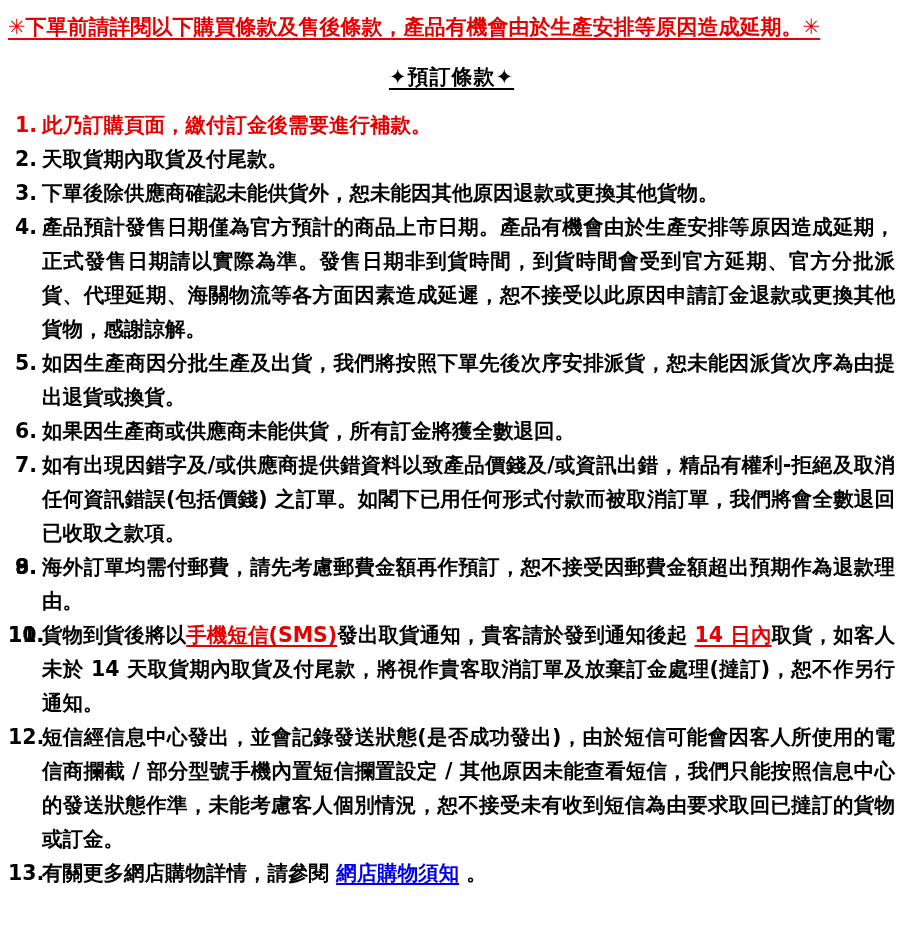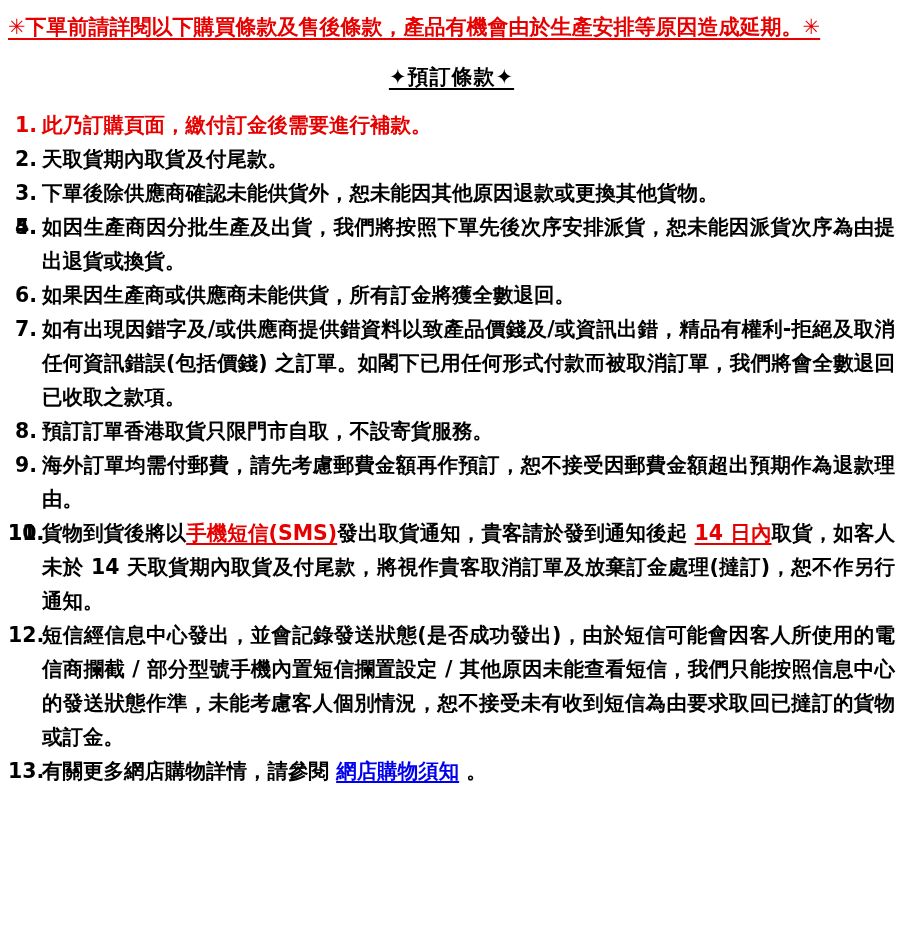--- a/index.html
+++ b/index.html
@@ -75,23 +75,23 @@
 <body>
 
 <h1 class="warning-title">✳下單前請詳閱以下購買條款及售後條款，產品有機會由於生產安排等原因造成延期。✳</h1>
 
 <h2 class="section-title"><span>✦預訂條款✦</span></h2>
 
 <div class="terms-list">
     <div class="term-item red"><span class="term-number">1.</span><span><span>此乃訂購頁面，繳付訂金後需要進行補款。</span></span></div>
     <div class="term-item"><span class="term-number">2.</span><span><span>天取貨期內取貨及付尾款。</span></span></div>
     <div class="term-item"><span class="term-number">3.</span><span><span>下單後除供應商確認未能供貨外，恕未能因其他原因退款或更換其他貨物。</span></span></div>
-    <div class="term-item"><span class="term-number">4.</span></div>
+    <div class="term-item"><span class="term-number">4.</span><span><span>產品預計發售日期僅為官方預計的商品上市日期。產品有機會由於生產安排等原因造成延期，正式發售日期請以實際為準。發售日期非到貨時間，到貨時間會受到官方延期、官方分批派貨、代理延期、海關物流等各方面因素造成延遲，恕不接受以此原因申請訂金退款或更換其他貨物，感謝諒解。</span></span></div>
     <div class="term-item"><span class="term-number">5.</span><span><span>如因生產商因分批生產及出貨，我們將按照下單先後次序安排派貨，恕未能因派貨次序為由提出退貨或換貨。</span></span></div>
     <div class="term-item"><span class="term-number">6.</span><span><span>如果因生產商或供應商未能供貨，所有訂金將獲全數退回。</span></span></div>
     <div class="term-item"><span class="term-number">7.</span><span><span>如有出現因錯字及/或供應商提供錯資料以致產品價錢及/或資訊出錯，精品有權利-拒絕及取消任何資訊錯誤(包括價錢) 之訂單。如閣下已用任何形式付款而被取消訂單，我們將會全數退回已收取之款項。</span></span></div>
-    <div class="term-item"><span class="term-number">8.</span><span><span>預訂訂單香港取貨只限門市自取，不設寄貨服務。</span></span></div>
+    <div class="term-item"><span class="term-number">8.</span></div>
     <div class="term-item"><span class="term-number">9.</span><span><span>海外訂單均需付郵費，請先考慮郵費金額再作預訂，恕不接受因郵費金額超出預期作為退款理由。</span></span></div>
     <div class="term-item"><span class="term-number">10.</span></div>
     <div class="term-item"><span class="term-number">11.</span><span><span>貨物到貨後將以</span><span class="red-underline">手機短信(SMS)</span><span>發出取貨通知，貴客請於發到通知後起 </span><span class="red-underline">14 日內</span><span>取貨，如客人未於 14 天取貨期內取貨及付尾款，將視作貴客取消訂單及放棄訂金處理(撻訂)，恕不作另行通知。</span></span></div>
     <div class="term-item"><span class="term-number">12.</span><span><span>短信經信息中心發出，並會記錄發送狀態(是否成功發出)，由於短信可能會因客人所使用的電信商攔截 / 部分型號手機內置短信攔置設定 / 其他原因未能查看短信，我們只能按照信息中心的發送狀態作準，未能考慮客人個別情況，恕不接受未有收到短信為由要求取回已撻訂的貨物或訂金。</span></span></div>
     <div class="term-item"><span class="term-number">13.</span><span><span>有關更多網店購物詳情，請參閱 </span><a href="#" class="link">網店購物須知</a><span> 。</span></span></div>
   </div>
 
 </body></html>

